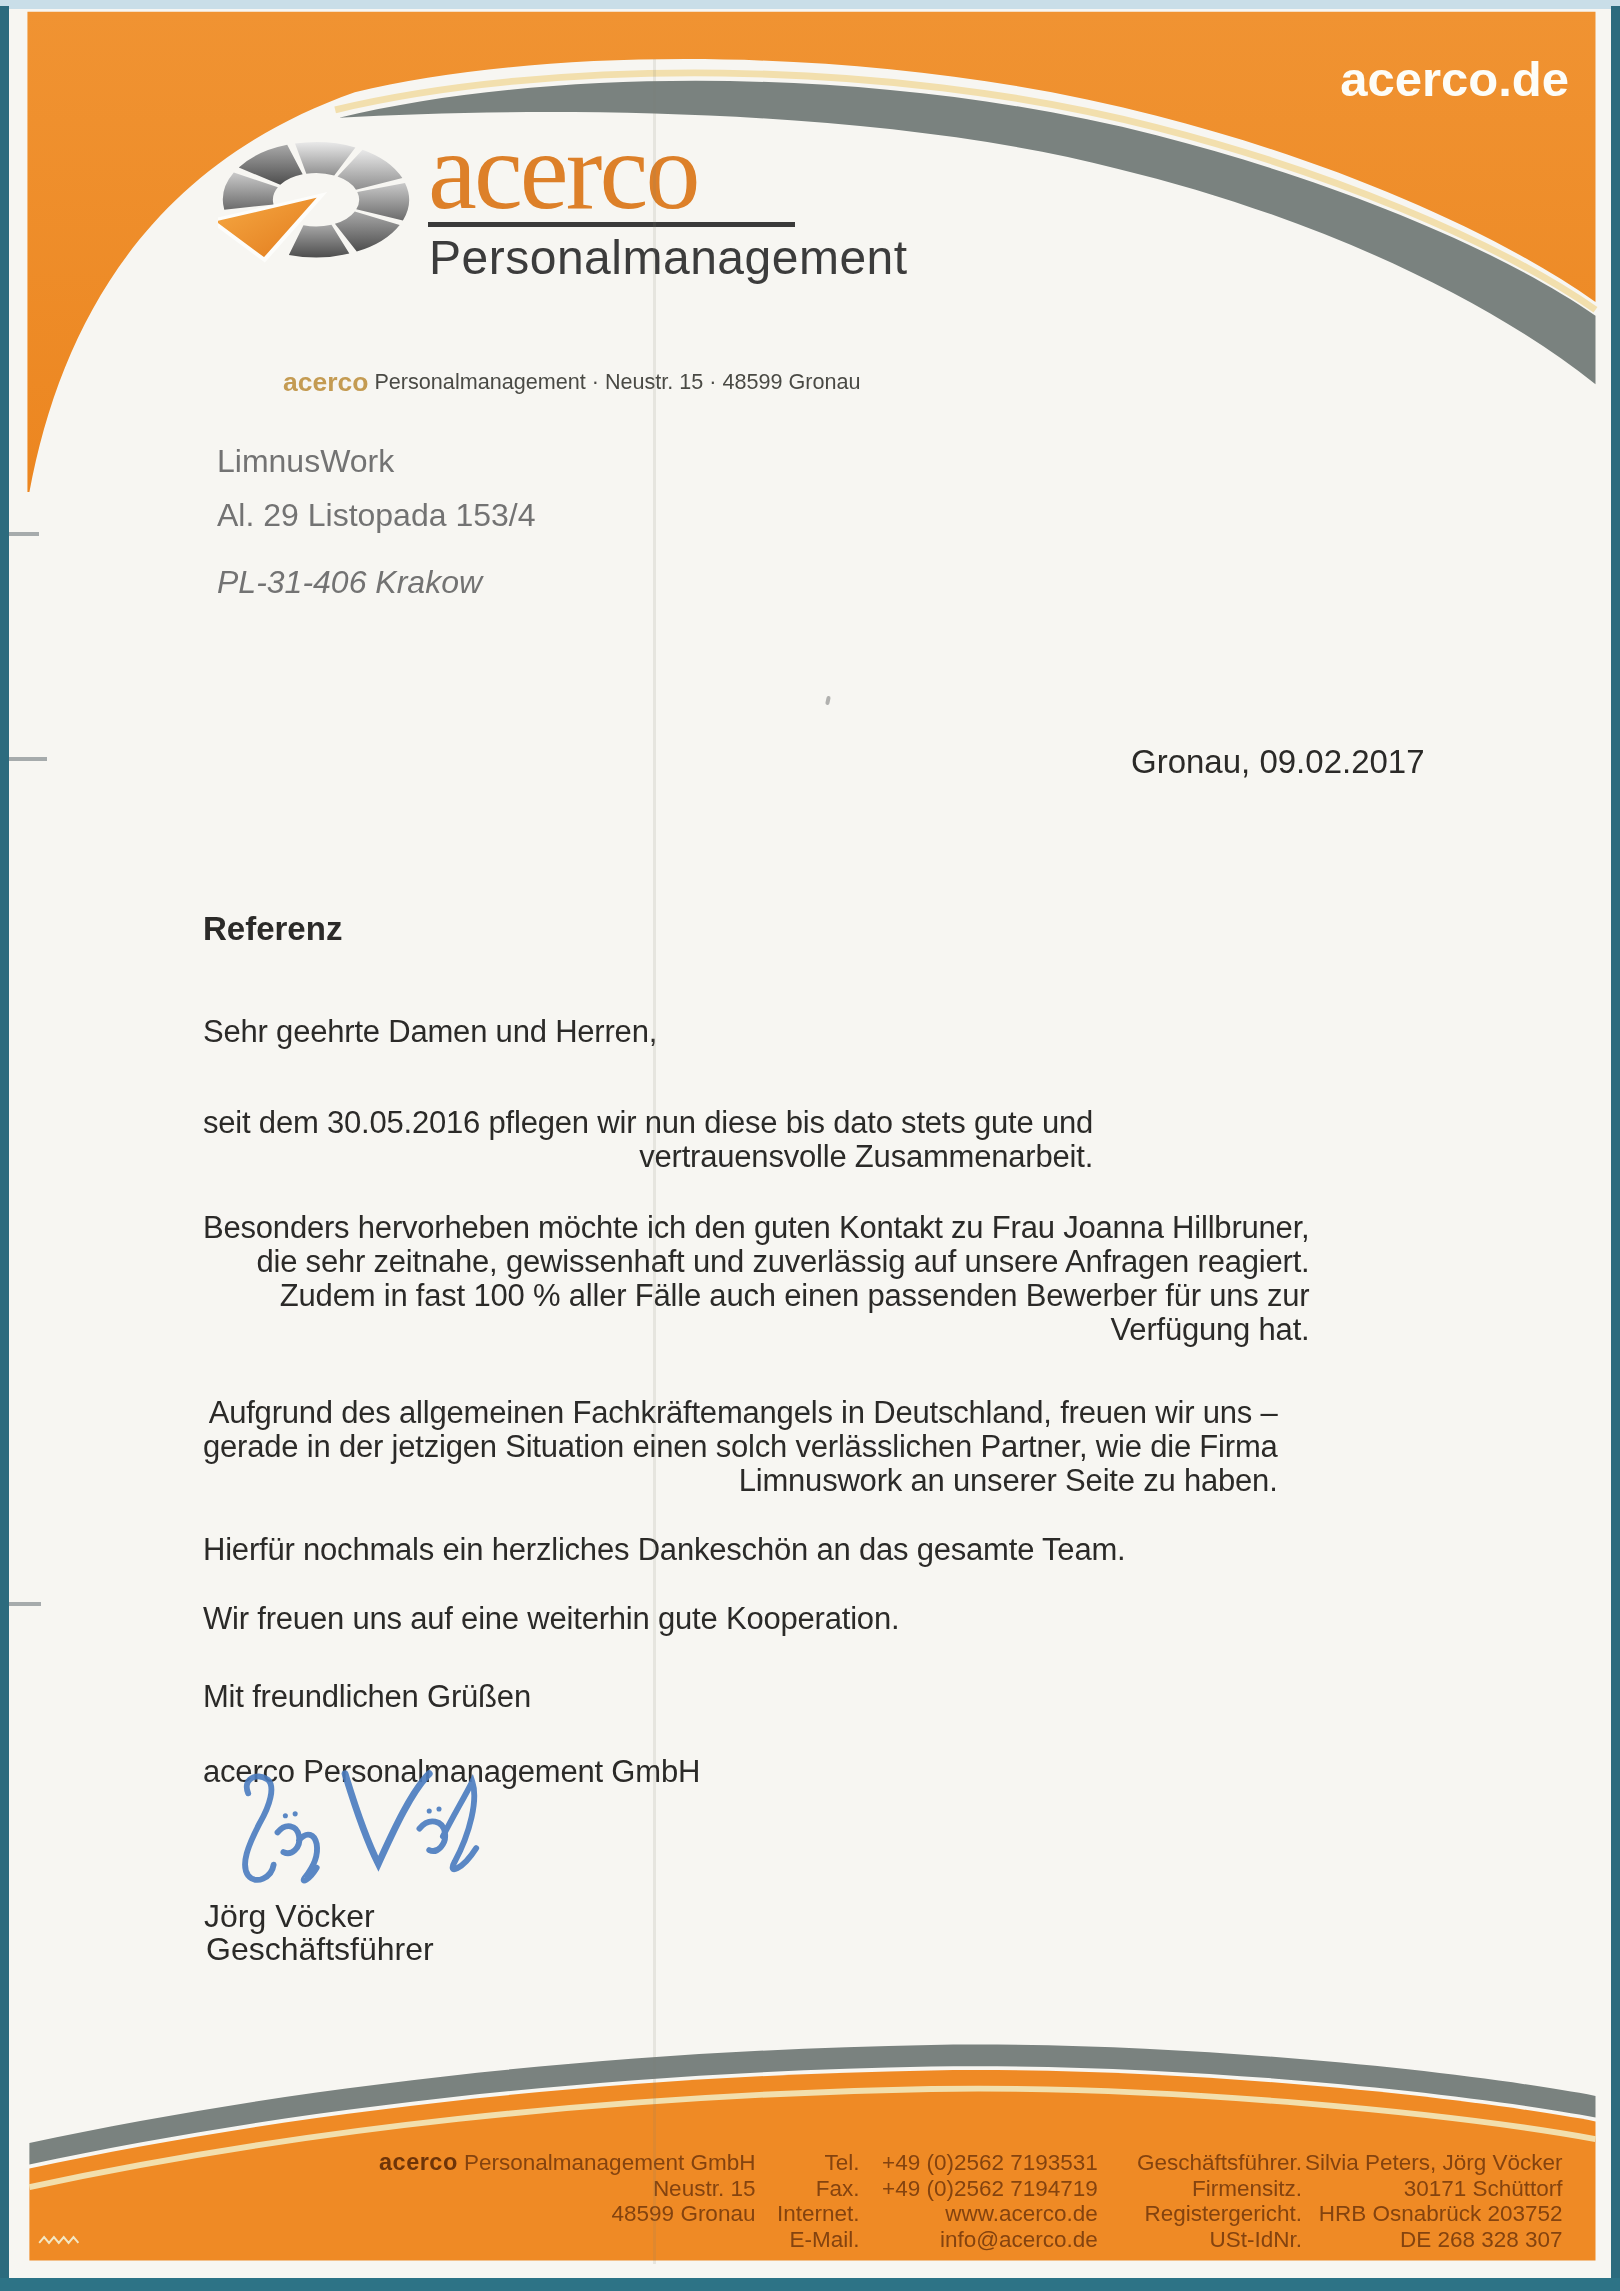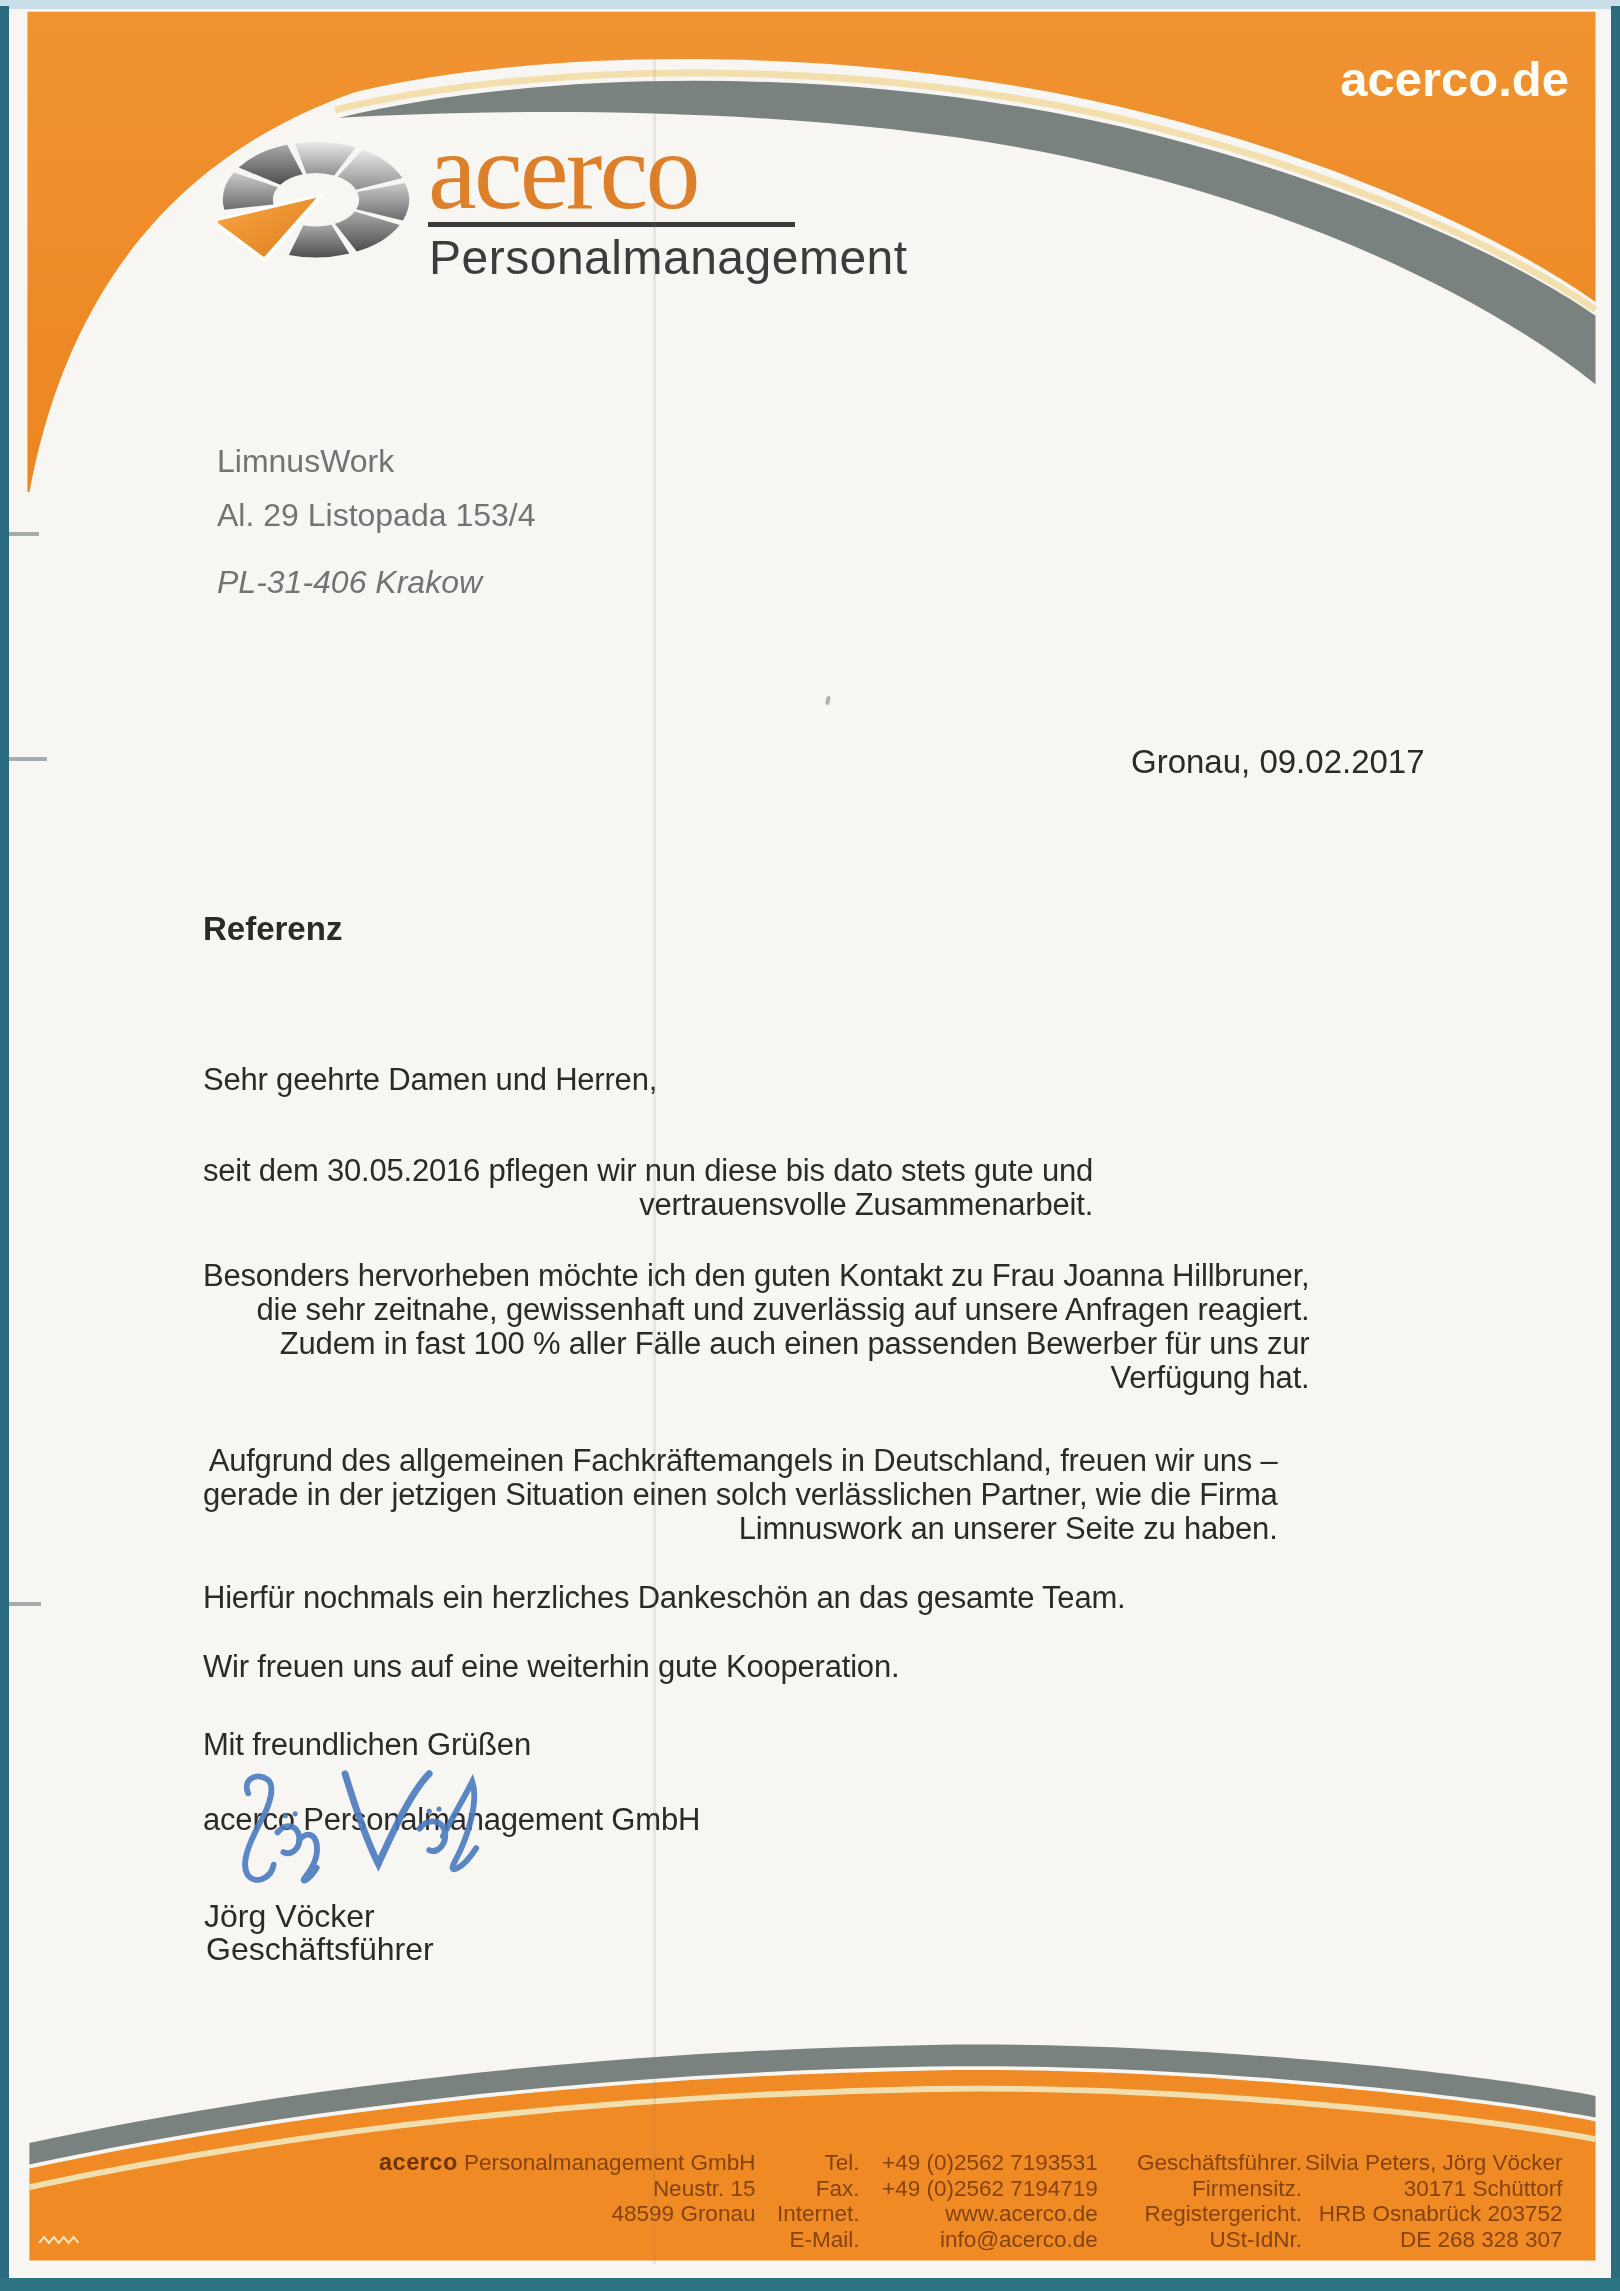--- a/index.html
+++ b/index.html
@@ -24,21 +24,21 @@
   .logo-subtitle{left:429px;top:230px;font-size:48px;color:#3C3C3C;letter-spacing:0.5px;}
   
   .return-address{left:283px;top:367px;font-size:21.6px;color:#4A4A45;}
   .return-address .brand{font-size:26.5px;font-weight:bold;color:#C49B52;vertical-align:-2px;letter-spacing:0px;}
   
   .recip{font-size:32px;color:#737373;left:217px;}
   .recip1{top:443px;} .recip2{top:497px;} .recip3{top:564px;font-style:italic;}
   .date-line{left:1131px;top:743px;font-size:33px;}
   .subject{left:203px;top:910px;font-size:33px;font-weight:bold;}
   
-  .bodytext{left:203px;font-size:31px;line-height:34px;letter-spacing:-0.2px;margin-top:48px;}
+  .bodytext{left:203px;font-size:31px;line-height:34px;letter-spacing:-0.2px;}
   .salutation{top:1015px;}
   .p1{top:1106px;} .p2{top:1211px;} .p3{top:1396px;}
   .p4{top:1533px;} .p5{top:1602px;}
   .closing{top:1680px;} .company{top:1755px;}
   .signer-name{left:204px;top:1898px;font-size:32px;}
   .signer-role{left:206px;top:1931px;font-size:32px;}
   .signature-svg{left:211px;top:1762px;}
   
   .crease{left:653px;top:59px;width:2.9px;height:2205px;background:rgba(125,125,112,0.14);}
   .fold{background:#8B9194;height:3.9px;left:5.9px;opacity:.75;}
@@ -100,20 +100,23 @@
       <path d="M90.8,-27.7 A95,95 0 0 1 88.7,34.0 L41.1,15.8 A44,44 0 0 0 42.1,-12.8 Z" fill="url(#mMid)"></path>
       <path d="M85.4,41.6 A95,95 0 0 1 41.6,85.4 L19.3,39.6 A44,44 0 0 0 39.6,19.3 Z" fill="url(#mDark)"></path>
       <path d="M34.0,88.7 A95,95 0 0 1 -27.7,90.8 L-12.8,42.1 A44,44 0 0 0 15.8,41.1 Z" fill="url(#mDark)"></path>
       <path d="M6,-8 L-106.5,34.6 L-52.6,98.9 Z" fill="url(#wedgeGrad)" stroke="#FDFDFB" stroke-width="5"></path>
     </g>
   </svg>
   <div class="abs logo-wordmark">acerco</div>
   <div class="abs logo-underline"></div>
   <div class="abs logo-subtitle">Personalmanagement</div>
 
+  <div class="abs return-address">
+    <span class="brand">acerco</span><span> Personalmanagement · Neustr. 15 · 48599 Gronau</span>
+  </div>
 
   <div class="abs recip recip1">LimnusWork</div>
   <div class="abs recip recip2">Al. 29 Listopada 153/4</div>
   <div class="abs recip recip3">PL-31-406 Krakow</div>
 
   <div class="abs date-line">Gronau, 09.02.2017</div>
   <div class="abs subject">Referenz</div>
 
   <div class="abs bodytext salutation">Sehr geehrte Damen und Herren,</div>
 

